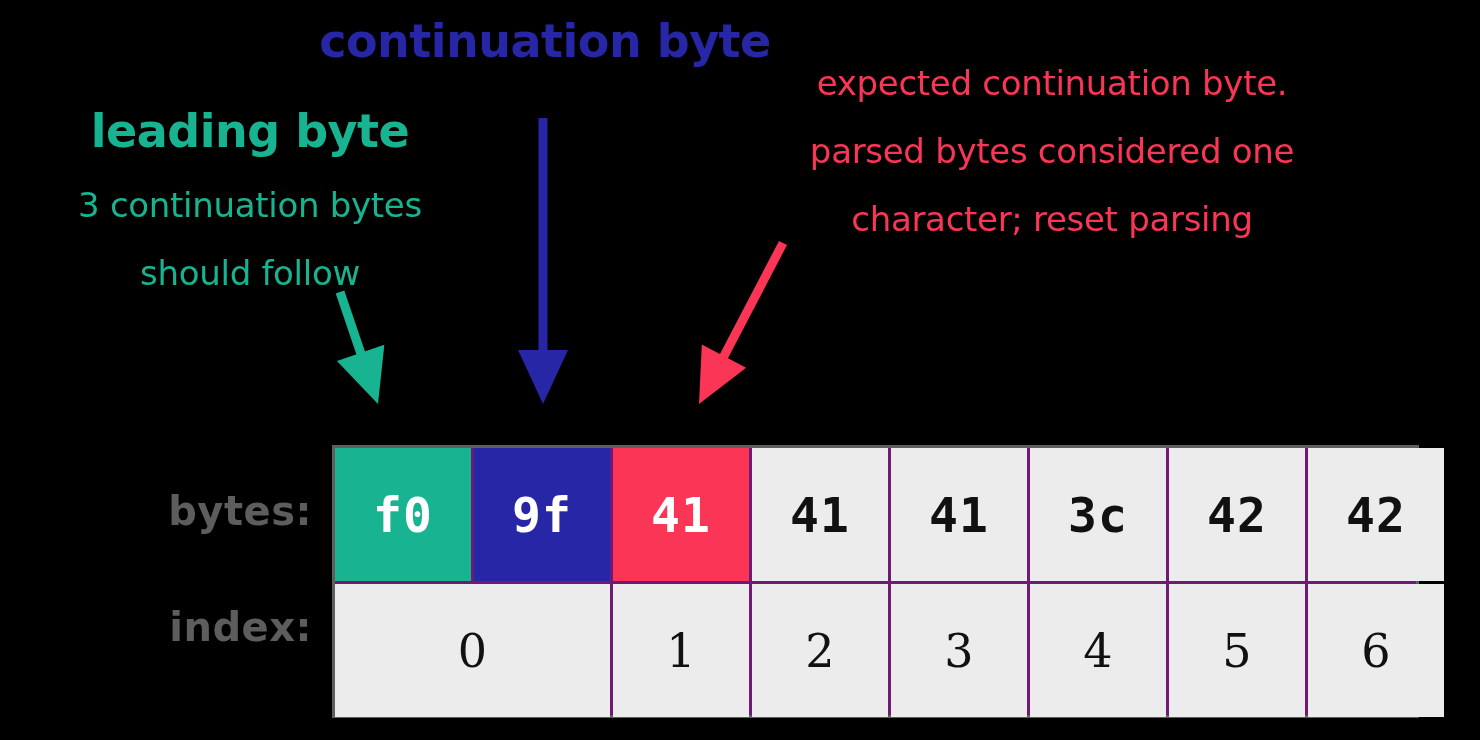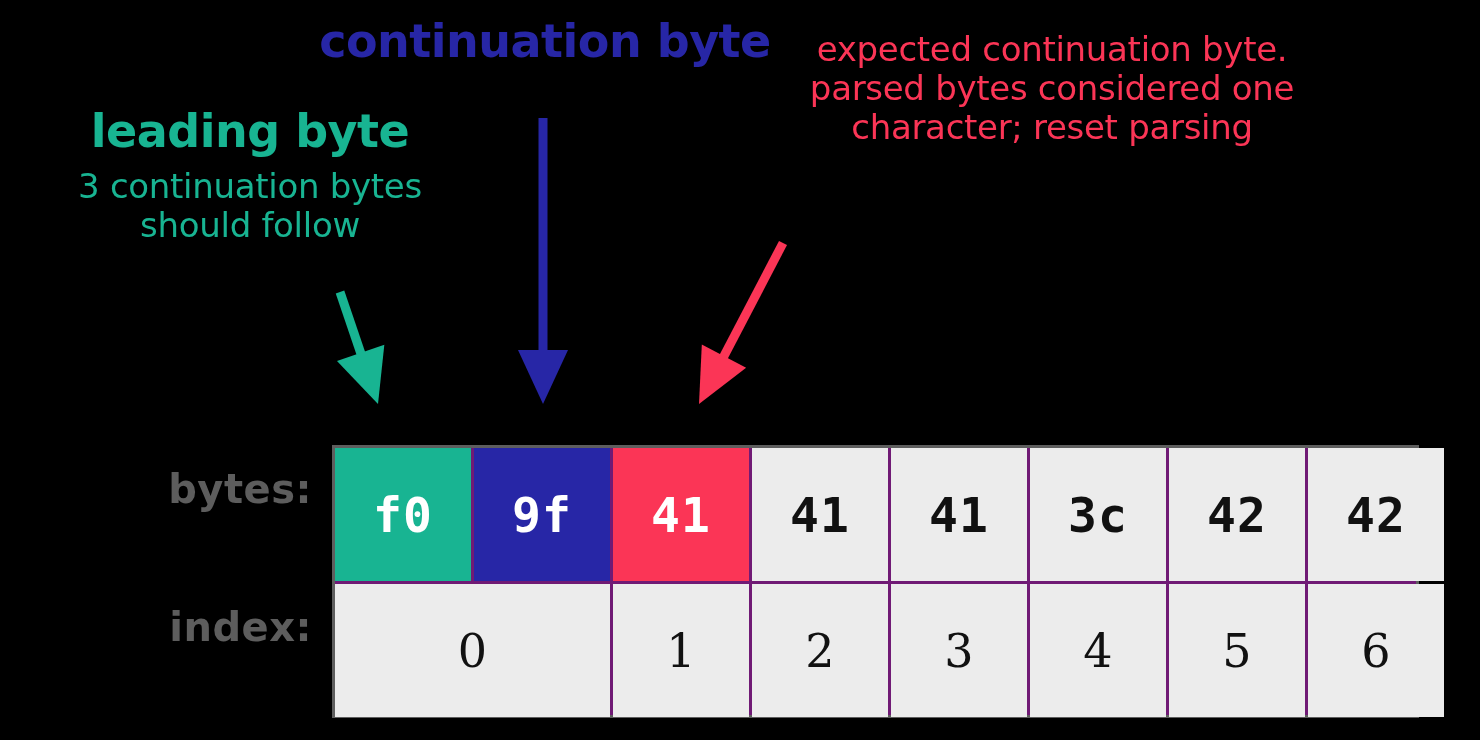--- a/index.html
+++ b/index.html
@@ -34,20 +34,21 @@
     display: block;
     font-size: 46px;
     font-weight: 700;
     letter-spacing: -0.5px;
   }
   .annot .sub {
     display: block;
     font-size: 34px;
     font-weight: 400;
     letter-spacing: -0.3px;
+    margin-top: 34px;
   }
 
   #annot-leading {
     left: 20px;
     top: 108px;
     width: 460px;
   }
   #annot-leading .hdr { margin-bottom: 15px; }
   #annot-leading .sub { margin-bottom: 5px; }
 
@@ -138,21 +139,21 @@
     font-family: "DejaVu Sans", sans-serif;
     font-size: 40px;
     font-weight: bold;
     color: #5d5d5d;
     letter-spacing: 0.5px;
     white-space: nowrap;
   }
   #label-bytes {
     left: 60px;
     width: 252px;
-    top: 466px;
+    top: 488px;
   }
   #label-index {
     left: 60px;
     width: 252px;
     top: 604px;
   }
 </style>
 </head>
 <body>
 

